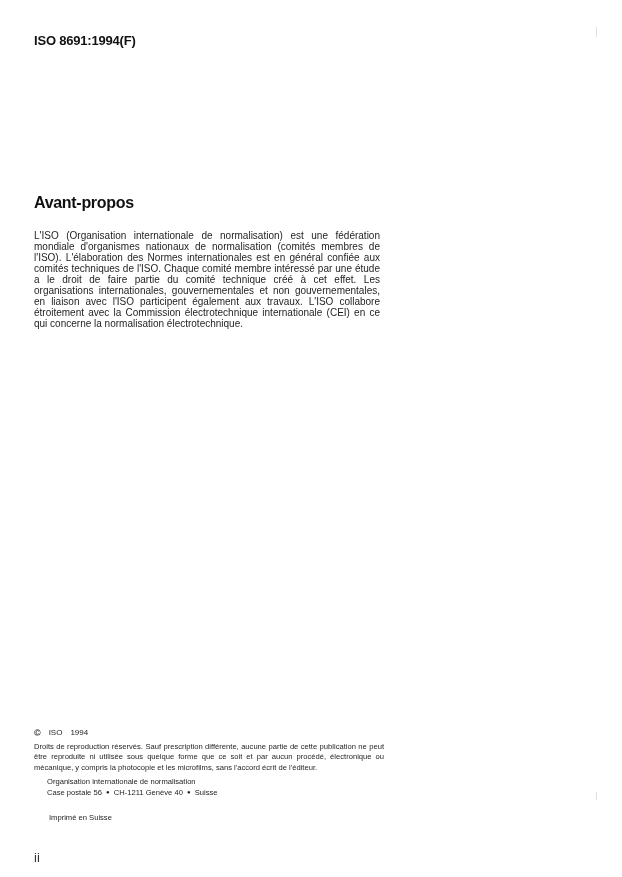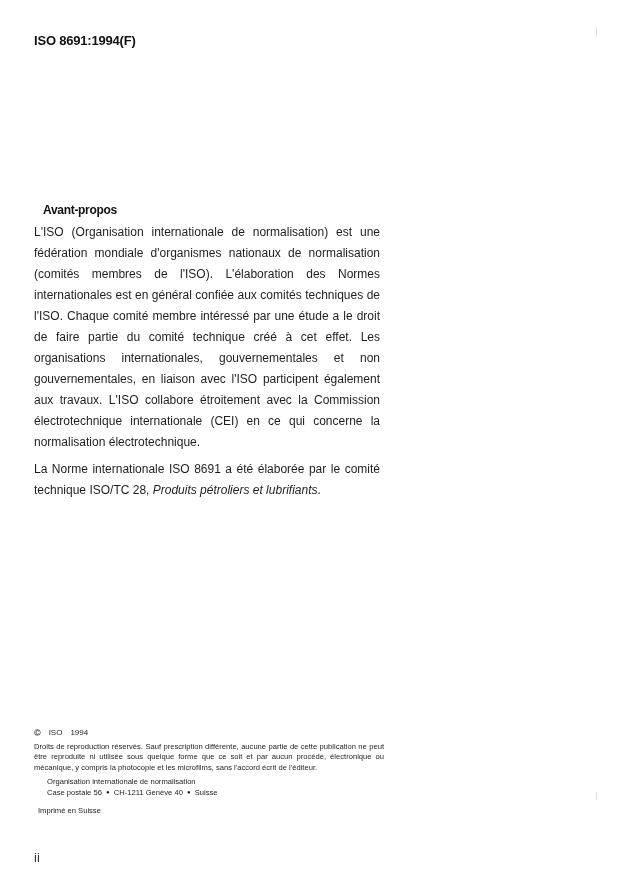--- a/index.html
+++ b/index.html
@@ -21,36 +21,36 @@
       top: 33px;
       font-size: 13px;
       font-weight: bold;
       letter-spacing: -0.2px;
       color: #111;
     }
     .section-title {
       position: absolute;
       left: 34px;
       top: 194px;
-      font-size: 12px;
+      font-size: 16px;
       font-weight: bold;
       letter-spacing: -0.3px;
       color: #111;
-      margin: 9px;
+      margin: 0;
     }
     .body {
       position: absolute;
       left: 34px;
       top: 222px;
       width: 346px;
     }
     .body p {
-      margin: 0 0 6px 0;
-      font-size: 12px;
-      line-height: 21px;
+      margin: 8px 0 6px 0;
+      font-size: 10px;
+      line-height: 11px;
       text-align: justify;
       color: #1e1e1e;
     }
     .body p em {
       font-style: italic;
     }
     .footer {
       position: absolute;
       left: 34px;
       top: 728px;
@@ -77,21 +77,21 @@
     .address {
       padding-left: 13px;
       margin-bottom: 8px;
     }
     .address .bullet {
       font-size: 6px;
       vertical-align: 1px;
       padding: 0 2px;
     }
     .printed {
-      margin: 4px;
+      margin: 15px;
     }
     .page-number {
       position: absolute;
       left: 34px;
       top: 850px;
       font-size: 13px;
       color: #333;
     }
     .scan-artifact {
       position: absolute;
@@ -101,21 +101,20 @@
   </style>
 </head>
 <body>
 
 <div class="doc-header">ISO 8691:1994(F)</div>
 
 <h1 class="section-title">Avant-propos</h1>
 
 <div class="body">
   <p>L'ISO (Organisation internationale de normalisation) est une fédération mondiale d'organismes nationaux de normalisation (comités membres de l'ISO). L'élaboration des Normes internationales est en général confiée aux comités techniques de l'ISO. Chaque comité membre intéressé par une étude a le droit de faire partie du comité technique créé à cet effet. Les organisations internationales, gouvernementales et non gouvernementales, en liaison avec l'ISO participent également aux travaux. L'ISO collabore étroitement avec la Commission électrotechnique internationale (CEI) en ce qui concerne la normalisation électrotechnique.</p>
-  <p><span>La Norme internationale ISO 8691 a été élaborée par le comité technique ISO/TC 28, </span><em>Produits pétroliers et lubrifiants</em><span>.</span></p>
 </div>
 
 <div class="footer">
   <div class="copyright-line">
     <span class="copyright-symbol">©</span>
     <span>ISO</span>
     <span>1994</span>
   </div>
   <p class="rights">Droits de reproduction réservés. Sauf prescription différente, aucune partie de cette publication ne peut être reproduite ni utilisée sous quelque forme que ce soit et par aucun procédé, électronique ou mécanique, y compris la photocopie et les microfilms, sans l'accord écrit de l'éditeur.</p>
   <div class="address">

